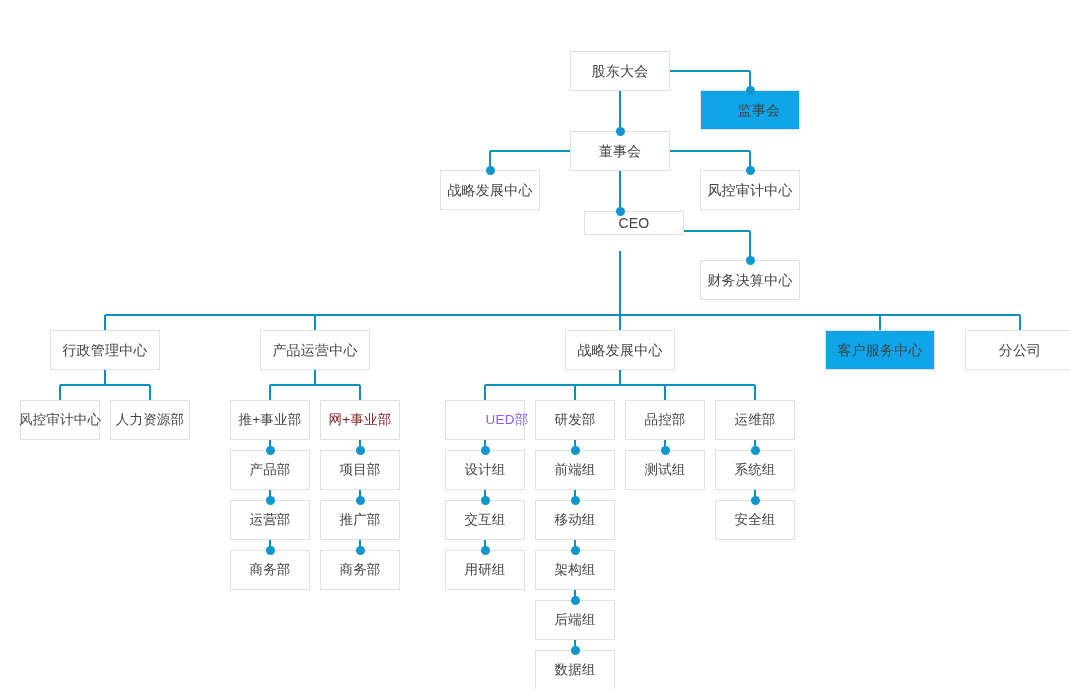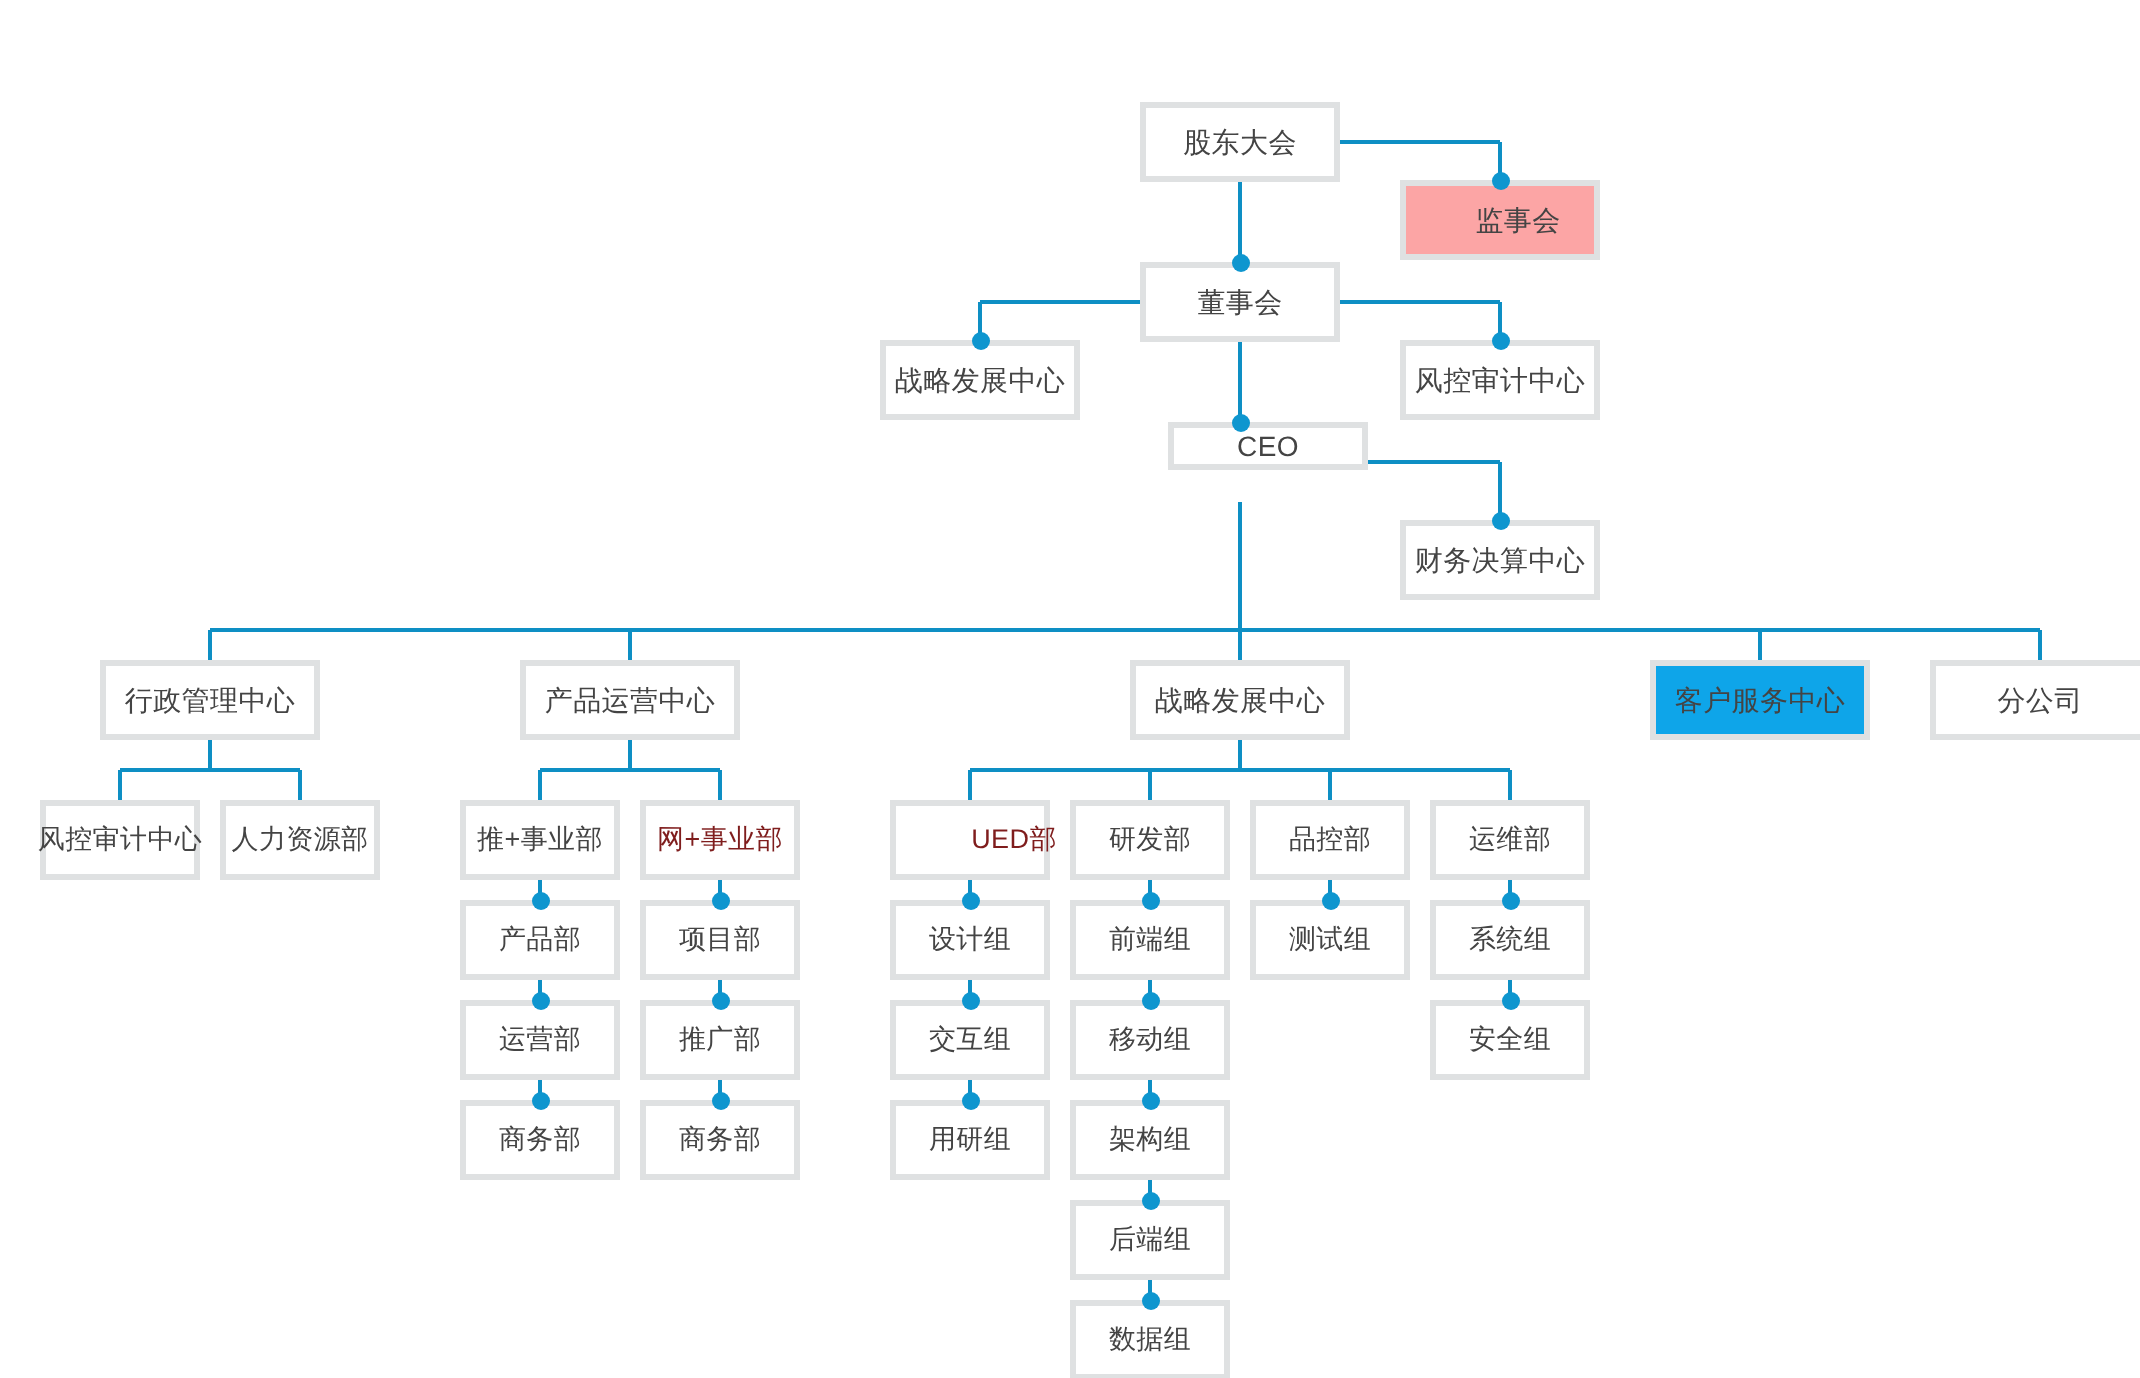--- a/index.html
+++ b/index.html
@@ -14,21 +14,21 @@
     position: relative;
     width: 1070px;
     height: 689px;
     background: #ffffff;
     overflow: hidden;
   }
   
   .node {
     position: absolute;
     box-sizing: border-box;
-    border: 3px solid #0ea5e9;
+    border: 1px solid #0ea5e9;
     background: #ffffff;
     color: #444444;
     font-size: 14px;
     line-height: 1;
     display: flex;
     align-items: center;
     justify-content: center;
     text-align: center;
     white-space: nowrap;
     letter-spacing: 0.2px;
@@ -127,42 +127,42 @@
       <div class="conn v" style="left: 359px; top: 385px; height: 15px; background: rgb(14, 143, 196);"></div>
       <div class="conn h" style="left: 485px; top: 384px; width: 270px; background: rgb(14, 143, 196);"></div>
       <div class="conn v" style="left: 619px; top: 370px; height: 15px; background: rgb(14, 143, 196);"></div>
       <div class="conn v" style="left: 484px; top: 385px; height: 15px; background: rgb(14, 143, 196);"></div>
       <div class="conn v" style="left: 574px; top: 385px; height: 15px; background: rgb(14, 143, 196);"></div>
       <div class="conn v" style="left: 664px; top: 385px; height: 15px; background: rgb(14, 143, 196);"></div>
       <div class="conn v" style="left: 754px; top: 385px; height: 15px; background: rgb(14, 143, 196);"></div>
     </div>
   <div id="node-layer">
       <div class="node lvl-root" style="left: 570px; top: 51px; width: 100px; height: 40px; border-color: rgb(223, 225, 226); background: rgb(255, 255, 255); color: rgb(68, 68, 68);">股东大会</div>
-      <div class="node lvl-mid" style="left: 700px; top: 90px; width: 100px; height: 40px; border-color: rgb(223, 225, 226); background: #fca5a5; color: rgb(68, 68, 68); padding-left: 18px;">监事会</div>
+      <div class="node lvl-mid" style="left: 700px; top: 90px; width: 100px; height: 40px; border-color: rgb(223, 225, 226); background: #0ea5e9; color: rgb(68, 68, 68); padding-left: 18px;">监事会</div>
       <div class="node lvl-mid" style="left: 570px; top: 131px; width: 100px; height: 40px; border-color: rgb(223, 225, 226); background: rgb(255, 255, 255); color: rgb(68, 68, 68);">董事会</div>
       <div class="node lvl-mid" style="left: 440px; top: 170px; width: 100px; height: 40px; border-color: rgb(223, 225, 226); background: rgb(255, 255, 255); color: rgb(68, 68, 68);">战略发展中心</div>
       <div class="node lvl-mid" style="left: 700px; top: 170px; width: 100px; height: 40px; border-color: rgb(223, 225, 226); background: rgb(255, 255, 255); color: rgb(68, 68, 68);">风控审计中心</div>
       <div class="node lvl-mid" style="left: 584px; top: 211px; width: 100px; height: 24px; border-color: rgb(223, 225, 226); background: rgb(255, 255, 255); color: rgb(68, 68, 68);">CEO</div>
       <div class="node lvl-mid" style="left: 700px; top: 260px; width: 100px; height: 40px; border-color: rgb(223, 225, 226); background: rgb(255, 255, 255); color: rgb(68, 68, 68);">财务决算中心</div>
       <div class="node lvl-mid" style="left: 50px; top: 330px; width: 110px; height: 40px; border-color: rgb(223, 225, 226); background: rgb(255, 255, 255); color: rgb(68, 68, 68);">行政管理中心</div>
       <div class="node lvl-mid" style="left: 260px; top: 330px; width: 110px; height: 40px; border-color: rgb(223, 225, 226); background: rgb(255, 255, 255); color: rgb(68, 68, 68);">产品运营中心</div>
       <div class="node lvl-mid" style="left: 565px; top: 330px; width: 110px; height: 40px; border-color: rgb(223, 225, 226); background: rgb(255, 255, 255); color: rgb(68, 68, 68);">战略发展中心</div>
       <div class="node lvl-mid" style="left: 825px; top: 330px; width: 110px; height: 40px; border-color: rgb(223, 225, 226); background: #0ea5e9; color: rgb(68, 68, 68);">客户服务中心</div>
       <div class="node lvl-mid" style="left: 965px; top: 330px; width: 110px; height: 40px; border-color: rgb(223, 225, 226); background: rgb(255, 255, 255); color: rgb(68, 68, 68);">分公司</div>
       <div class="node lvl-leaf" style="left: 20px; top: 400px; width: 80px; height: 40px; border-color: rgb(223, 225, 226); background: rgb(255, 255, 255); color: rgb(68, 68, 68);">风控审计中心</div>
       <div class="node lvl-leaf" style="left: 110px; top: 400px; width: 80px; height: 40px; border-color: rgb(223, 225, 226); background: rgb(255, 255, 255); color: rgb(68, 68, 68);">人力资源部</div>
       <div class="node lvl-leaf" style="left: 230px; top: 400px; width: 80px; height: 40px; border-color: rgb(223, 225, 226); background: rgb(255, 255, 255); color: rgb(68, 68, 68);">推+事业部</div>
       <div class="node lvl-leaf" style="left: 230px; top: 450px; width: 80px; height: 40px; border-color: rgb(223, 225, 226); background: rgb(255, 255, 255); color: rgb(68, 68, 68);">产品部</div>
       <div class="node lvl-leaf" style="left: 230px; top: 500px; width: 80px; height: 40px; border-color: rgb(223, 225, 226); background: rgb(255, 255, 255); color: rgb(68, 68, 68);">运营部</div>
       <div class="node lvl-leaf" style="left: 230px; top: 550px; width: 80px; height: 40px; border-color: rgb(223, 225, 226); background: rgb(255, 255, 255); color: rgb(68, 68, 68);">商务部</div>
       <div class="node lvl-leaf" style="left: 320px; top: 400px; width: 80px; height: 40px; border-color: rgb(223, 225, 226); background: rgb(255, 255, 255); color: #7f1d1d;">网+事业部</div>
       <div class="node lvl-leaf" style="left: 320px; top: 450px; width: 80px; height: 40px; border-color: rgb(223, 225, 226); background: rgb(255, 255, 255); color: rgb(68, 68, 68);">项目部</div>
       <div class="node lvl-leaf" style="left: 320px; top: 500px; width: 80px; height: 40px; border-color: rgb(223, 225, 226); background: rgb(255, 255, 255); color: rgb(68, 68, 68);">推广部</div>
       <div class="node lvl-leaf" style="left: 320px; top: 550px; width: 80px; height: 40px; border-color: rgb(223, 225, 226); background: rgb(255, 255, 255); color: rgb(68, 68, 68);">商务部</div>
-      <div class="node lvl-leaf" style="left: 445px; top: 400px; width: 80px; height: 40px; border-color: rgb(223, 225, 226); background: rgb(255, 255, 255); color: #7f1d1d; padding-left: 44px;">UED部</div>
+      <div class="node lvl-leaf" style="left: 445px; top: 400px; width: 80px; height: 40px; border-color: rgb(223, 225, 226); background: rgb(255, 255, 255); color: #8b5cf6; padding-left: 44px;">UED部</div>
       <div class="node lvl-leaf" style="left: 445px; top: 450px; width: 80px; height: 40px; border-color: rgb(223, 225, 226); background: rgb(255, 255, 255); color: rgb(68, 68, 68);">设计组</div>
       <div class="node lvl-leaf" style="left: 445px; top: 500px; width: 80px; height: 40px; border-color: rgb(223, 225, 226); background: rgb(255, 255, 255); color: rgb(68, 68, 68);">交互组</div>
       <div class="node lvl-leaf" style="left: 445px; top: 550px; width: 80px; height: 40px; border-color: rgb(223, 225, 226); background: rgb(255, 255, 255); color: rgb(68, 68, 68);">用研组</div>
       <div class="node lvl-leaf" style="left: 535px; top: 400px; width: 80px; height: 40px; border-color: rgb(223, 225, 226); background: rgb(255, 255, 255); color: rgb(68, 68, 68);">研发部</div>
       <div class="node lvl-leaf" style="left: 535px; top: 450px; width: 80px; height: 40px; border-color: rgb(223, 225, 226); background: rgb(255, 255, 255); color: rgb(68, 68, 68);">前端组</div>
       <div class="node lvl-leaf" style="left: 535px; top: 500px; width: 80px; height: 40px; border-color: rgb(223, 225, 226); background: rgb(255, 255, 255); color: rgb(68, 68, 68);">移动组</div>
       <div class="node lvl-leaf" style="left: 535px; top: 550px; width: 80px; height: 40px; border-color: rgb(223, 225, 226); background: rgb(255, 255, 255); color: rgb(68, 68, 68);">架构组</div>
       <div class="node lvl-leaf" style="left: 535px; top: 600px; width: 80px; height: 40px; border-color: rgb(223, 225, 226); background: rgb(255, 255, 255); color: rgb(68, 68, 68);">后端组</div>
       <div class="node lvl-leaf" style="left: 535px; top: 650px; width: 80px; height: 40px; border-color: rgb(223, 225, 226); background: rgb(255, 255, 255); color: rgb(68, 68, 68);">数据组</div>
       <div class="node lvl-leaf" style="left: 625px; top: 400px; width: 80px; height: 40px; border-color: rgb(223, 225, 226); background: rgb(255, 255, 255); color: rgb(68, 68, 68);">品控部</div>

